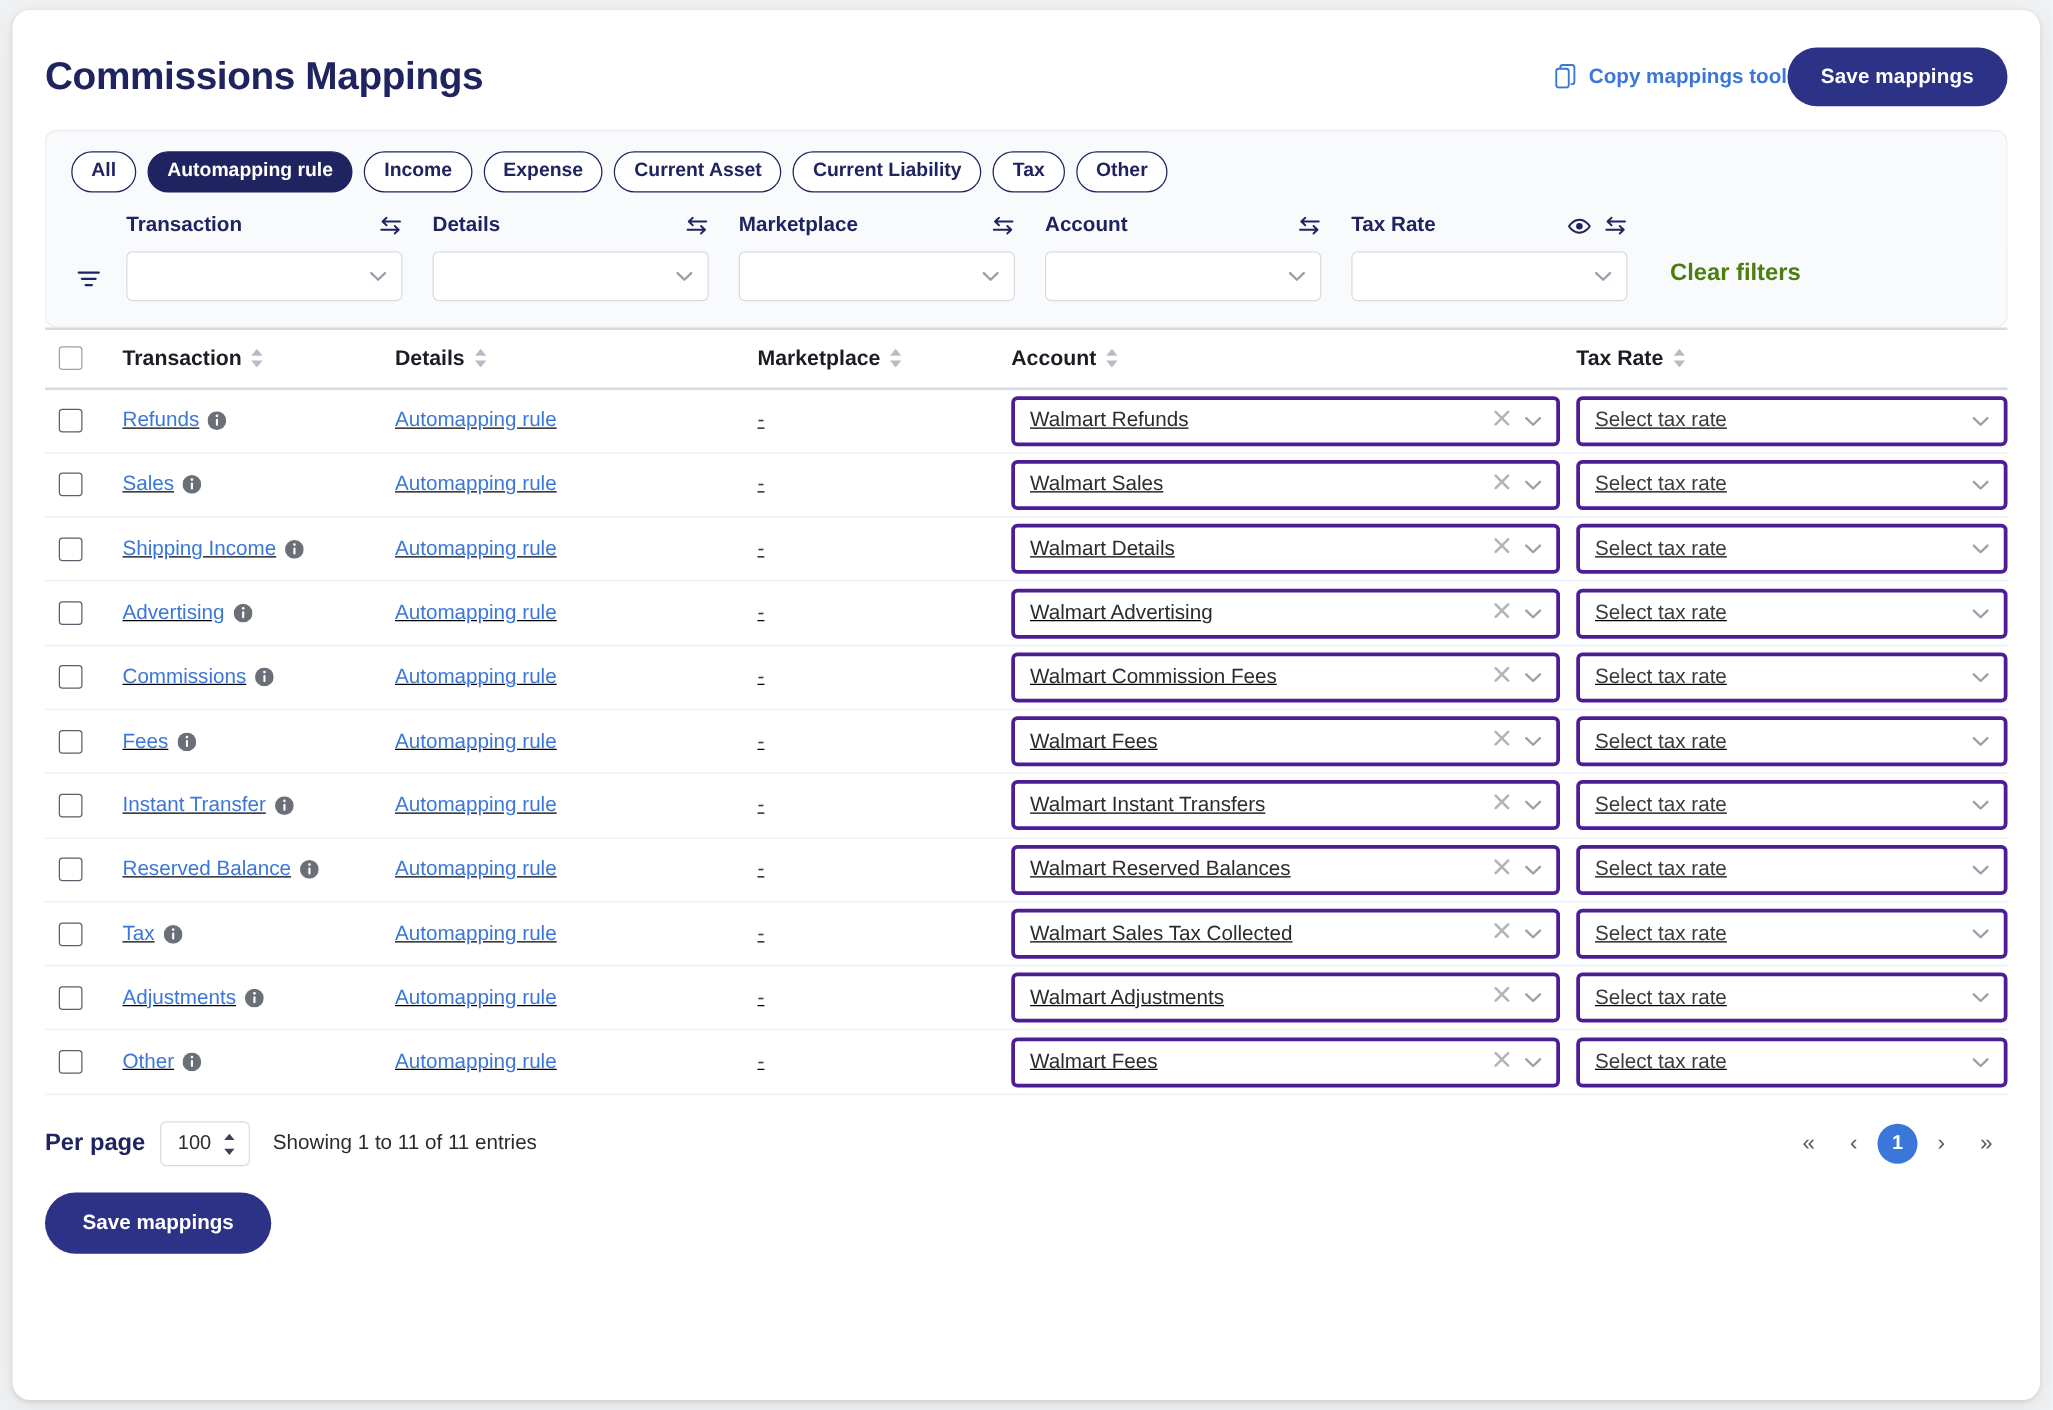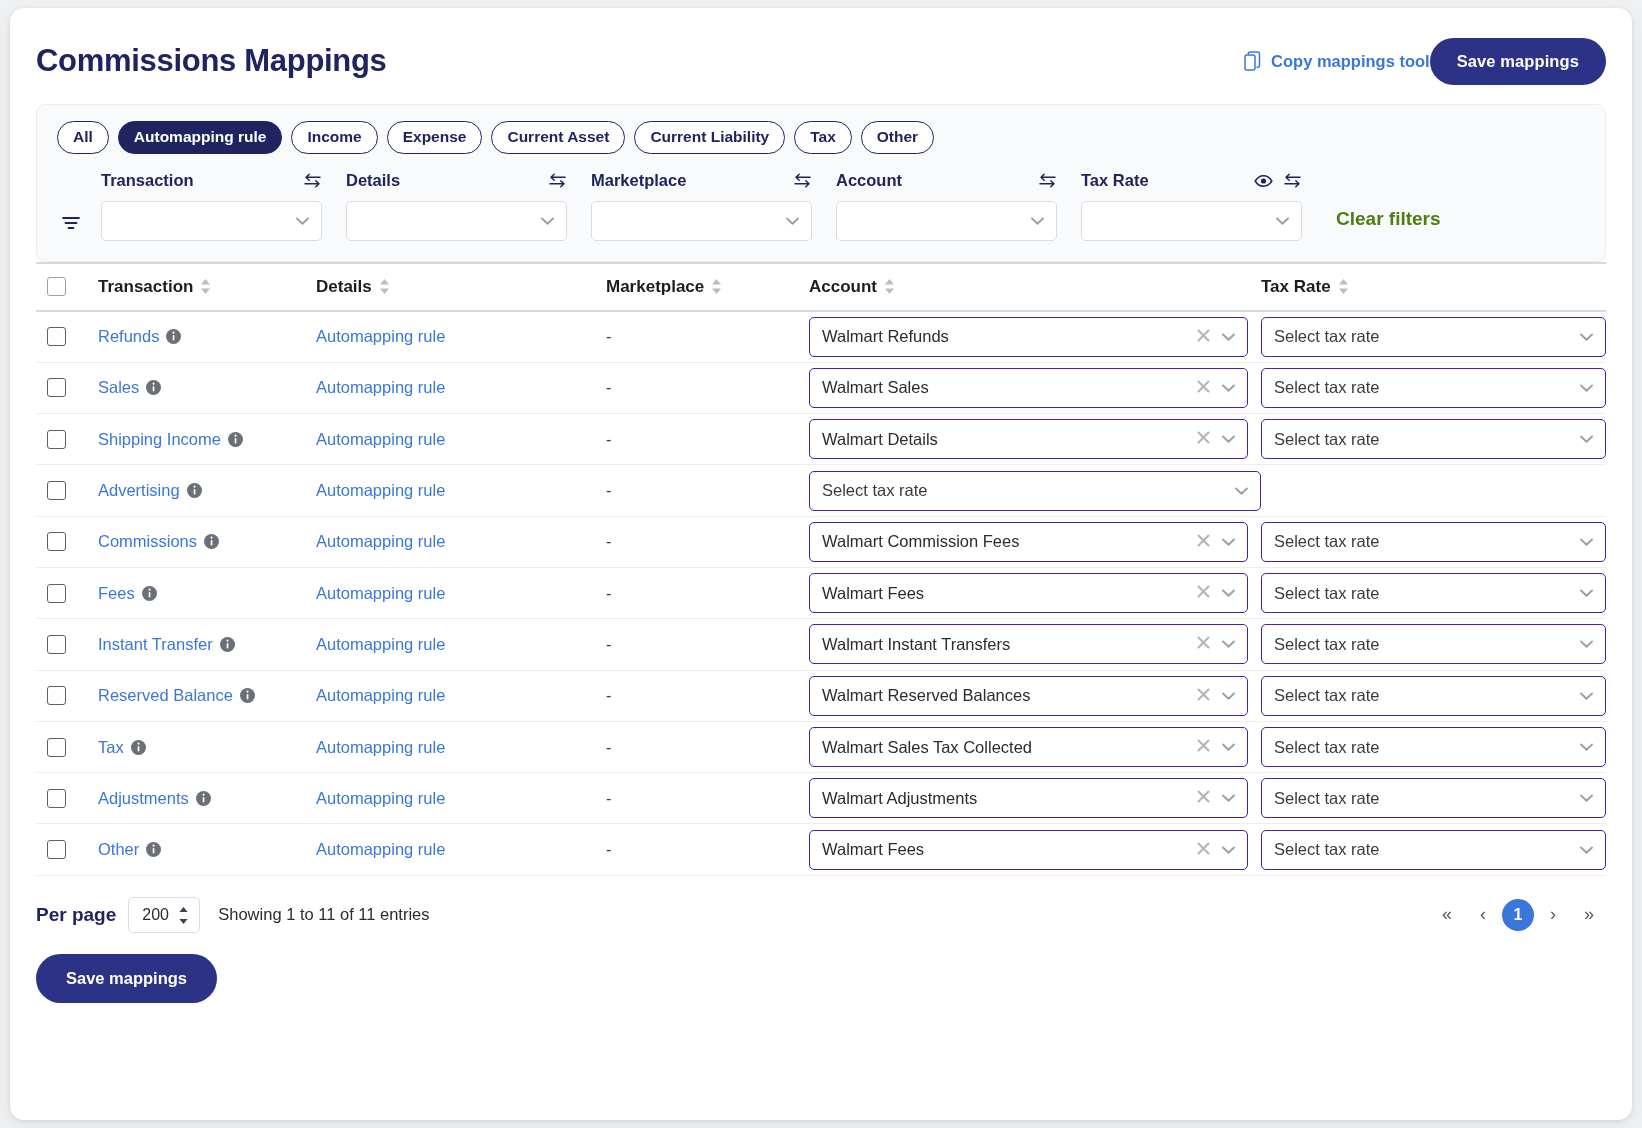--- a/index.html
+++ b/index.html
@@ -144,33 +144,33 @@
   .cbox {
     width: 19px; height: 19px;
     border: 1.5px solid #5a5f6b;
     border-radius: 3px;
     background: #fff;
     cursor: pointer;
     margin-left: 11px;
   }
   .thead .cbox { border-color: #9aa0ab; }
 
-  .tbody .trow { height: 51.3px; }
+  .tbody .trow { height: 51.3px; text-decoration: underline; }
   .link-cell {
     display: flex; align-items: center; gap: 7px;
     color: #3b77d8; font-size: 16.5px; cursor: pointer;
   }
   .info-icon { width: 15px; height: 15px; display:block; flex: 0 0 auto; }
   .plain-cell { color: #3b77d8; font-size: 16.5px; cursor: pointer; }
   .dash-cell { color: #3c3c42; font-size: 16.5px; }
 
   .sel {
     position: relative;
     height: 40px;
-    border: 1px solid #4c1d95;
+    border: 3px solid #4c1d95;
     border-radius: 5px;
     background: #fff;
     display: flex; align-items: center;
     cursor: pointer;
   }
   .sel .val {
     padding-left: 12px;
     font-size: 16.5px;
     color: #2b2b31;
     white-space: nowrap; overflow: hidden; text-overflow: ellipsis;
@@ -569,20 +569,33 @@
             <span>
               <svg class="info-icon" viewBox="0 0 15 15">
                 <circle cx="7.5" cy="7.5" r="7.5" fill="#6b7078"></circle>
                 <rect x="6.7" y="6" width="1.7" height="5.6" rx=".8" fill="#fff"></rect>
                 <circle cx="7.55" cy="3.65" r="1.05" fill="#fff"></circle>
               </svg>
             </span>
           </div>
           <div class="plain-cell">Automapping rule</div>
           <div class="dash-cell">-</div>
+          <div class="acct-cell">
+            <div class="sel">
+              <span class="val">Walmart Advertising</span>
+              <span><svg class="x-icon" viewBox="0 0 13 13" fill="none" stroke="#b0b5bd" stroke-width="2.1" stroke-linecap="round">
+                  <path d="M1.5 1.5 11.5 11.5M11.5 1.5 1.5 11.5"></path>
+                </svg></span>
+              <span class="chev-wrap">
+                <svg class="chev" viewBox="0 0 13 8" fill="none" stroke="#9aa0ab" stroke-width="1.9" stroke-linecap="round" stroke-linejoin="round">
+                  <path d="M1 1.5 6.5 6.8 12 1.5"></path>
+                </svg>
+              </span>
+            </div>
+          </div>
           <div class="tax-cell">
             <div class="sel">
               <span class="val placeholder">Select tax rate</span>
               <span class="chev-wrap">
                 <svg class="chev" viewBox="0 0 13 8" fill="none" stroke="#9aa0ab" stroke-width="1.9" stroke-linecap="round" stroke-linejoin="round">
                   <path d="M1 1.5 6.5 6.8 12 1.5"></path>
                 </svg>
               </span>
             </div>
           </div>
@@ -866,21 +879,21 @@
               </span>
             </div>
           </div>
         </div>
       </div>
   </div>
 
   <div class="footer">
     <span class="per-page-label">Per page</span>
     <div class="per-page-box">
-      <span class="num">200</span>
+      <span class="num">100</span>
       <span>
         <svg class="stepper" viewBox="0 0 11 17">
             <path d="M5.5 0 9.6 5H1.4z" fill="#3a4154"></path>
             <path d="M5.5 17 1.4 12h8.2z" fill="#3a4154"></path>
           </svg>
       </span>
     </div>
     <span class="showing">Showing 1 to 11 of 11 entries</span>
 
     <div class="pager">

